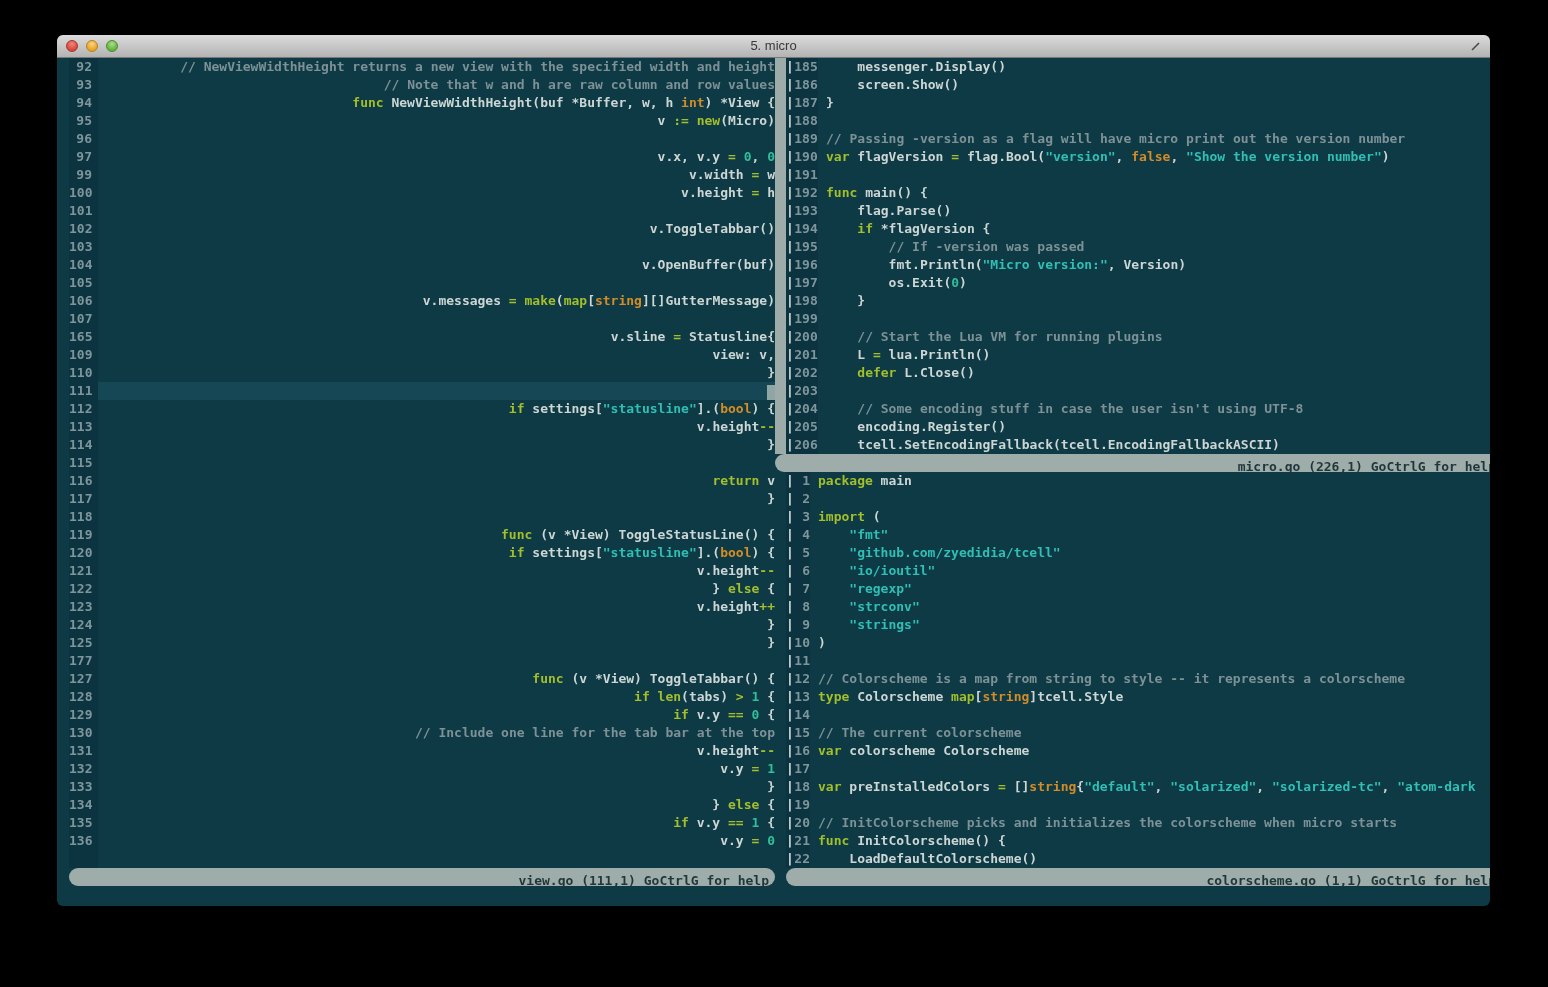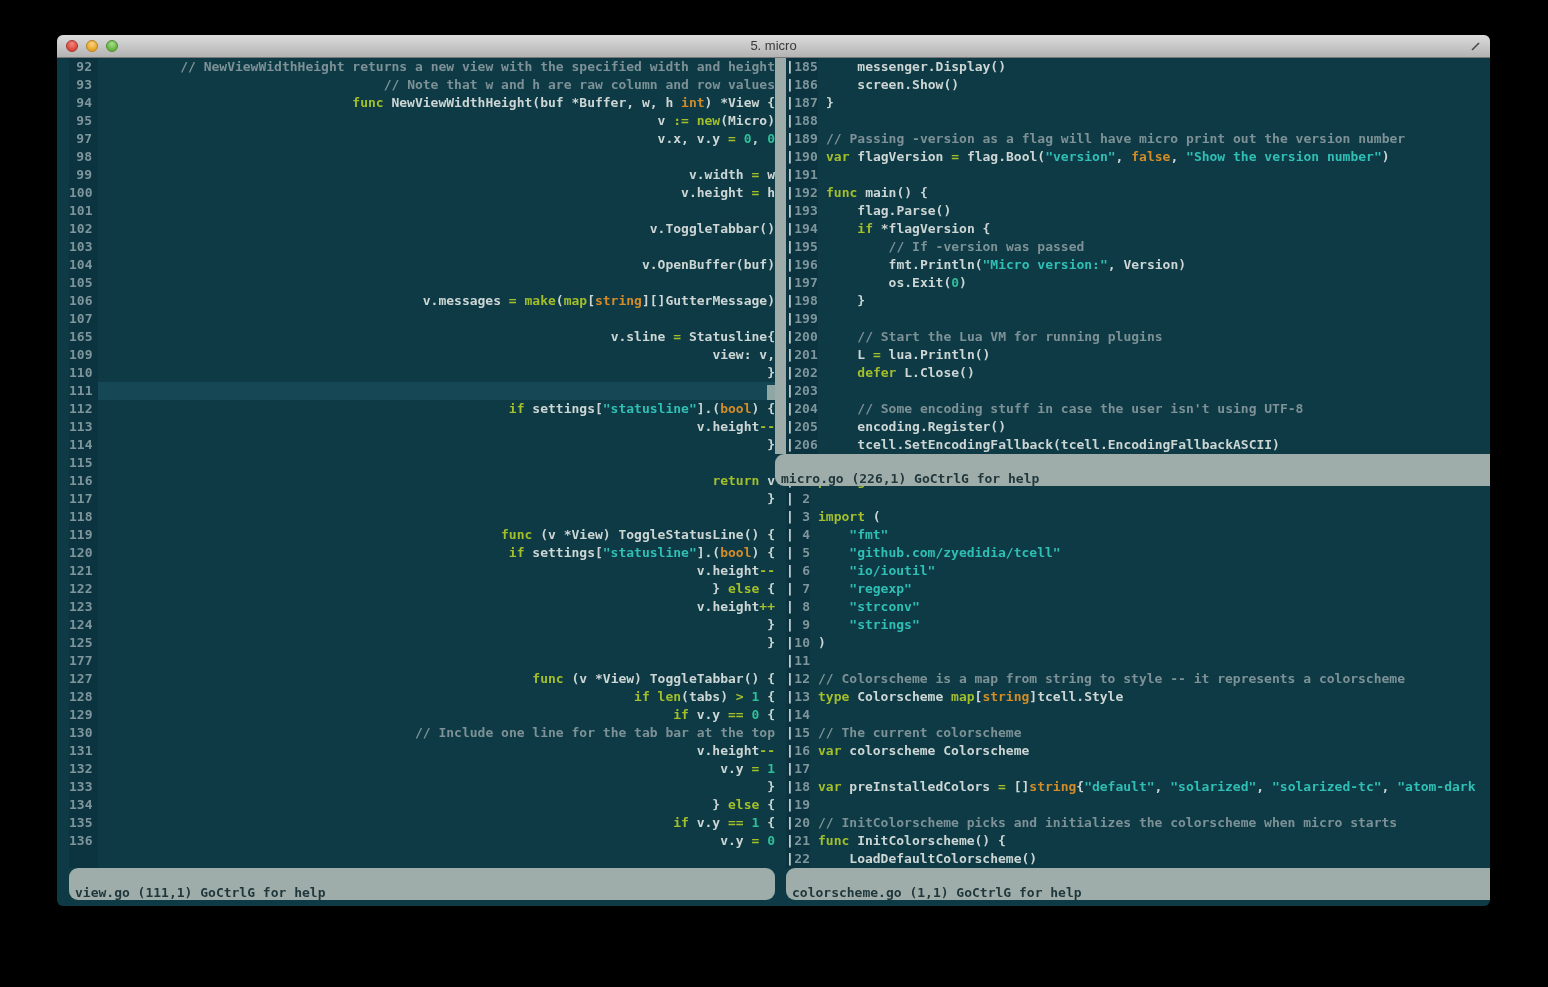--- a/index.html
+++ b/index.html
@@ -32,21 +32,21 @@
   .rows-br .ln{width:16px;}
   .bar{flex:none;width:8px;color:var(--barFg);}
   .code{flex:1 1 auto;white-space:pre;overflow:hidden;color:var(--text);}
   .rows-left .code{padding-left:7px;text-align:right;}
   .rows-tr .code,.rows-br .code{padding-left:8px;}
   .cursor-row .code{background:var(--cursorRowBg);}
   .cursor{display:inline-block;width:8px;height:15px;background:var(--cursor);vertical-align:middle;margin-top:1px;}
   .t-w{color:var(--text);} .t-c{color:var(--comment);} .t-k{color:var(--keyword);}
   .t-s{color:var(--string);} .t-n{color:var(--number);} .t-t{color:var(--constant);}
   .statusline{position:absolute;height:18px;line-height:18px;background:var(--statusBg);color:var(--statusFg);
-              display:flex;justify-content:flex-start;padding:16px 6px;box-sizing:border-box;border-radius:9px;}
+              display:flex;justify-content:flex-end;padding:4px 6px;box-sizing:border-box;border-radius:9px;}
   .sl-left{left:0;top:810px;width:706px;}
   .sl-mid{left:706px;top:396px;width:727px;}
   .sl-br{left:717px;top:810px;width:716px;}
 </style>
 </head>
 <body>
 
 <div class="page">
   <div class="window">
     <div class="titlebar">
@@ -68,22 +68,22 @@
       <div class="gutterbg g-left"></div>
       <div class="gutterbg g-tr"></div>
       <div class="gutterbg g-br"></div>
       <div class="divider-strip"></div>
 
       <div class="rows rows-left">
           <div class="row"><span class="ln">92</span><span class="code"><span class="t-c">// NewViewWidthHeight returns a new view with the specified width and height</span></span></div>
           <div class="row"><span class="ln">93</span><span class="code"><span class="t-c">// Note that w and h are raw column and row values</span></span></div>
           <div class="row"><span class="ln">94</span><span class="code"><span class="t-k">func</span><span class="t-w"> NewViewWidthHeight(buf *Buffer, w, h </span><span class="t-t">int</span><span class="t-w">) *View {</span></span></div>
           <div class="row"><span class="ln">95</span><span class="code"><span class="t-w">    v </span><span class="t-k">:=</span><span class="t-w"> </span><span class="t-k">new</span><span class="t-w">(Micro)</span></span></div>
+          <div class="row"><span class="ln">96</span><span class="code"></span></div>
           <div class="row"><span class="ln">97</span><span class="code"><span class="t-w">    v.x, v.y </span><span class="t-k">=</span><span class="t-w"> </span><span class="t-n">0</span><span class="t-w">, </span><span class="t-n">0</span></span></div>
-          <div class="row"><span class="ln">98</span><span class="code"></span></div>
           <div class="row"><span class="ln">99</span><span class="code"><span class="t-w">    v.width </span><span class="t-k">=</span><span class="t-w"> w</span></span></div>
           <div class="row"><span class="ln">100</span><span class="code"><span class="t-w">    v.height </span><span class="t-k">=</span><span class="t-w"> h</span></span></div>
           <div class="row"><span class="ln">101</span><span class="code"></span></div>
           <div class="row"><span class="ln">102</span><span class="code"><span class="t-w">    v.ToggleTabbar()</span></span></div>
           <div class="row"><span class="ln">103</span><span class="code"></span></div>
           <div class="row"><span class="ln">104</span><span class="code"><span class="t-w">    v.OpenBuffer(buf)</span></span></div>
           <div class="row"><span class="ln">105</span><span class="code"></span></div>
           <div class="row"><span class="ln">106</span><span class="code"><span class="t-w">    v.messages </span><span class="t-k">=</span><span class="t-w"> </span><span class="t-k">make</span><span class="t-w">(</span><span class="t-k">map</span><span class="t-w">[</span><span class="t-t">string</span><span class="t-w">][]GutterMessage)</span></span></div>
           <div class="row"><span class="ln">107</span><span class="code"></span></div>
           <div class="row"><span class="ln">165</span><span class="code"><span class="t-w">    v.sline </span><span class="t-k">=</span><span class="t-w"> Statusline{</span></span></div>

